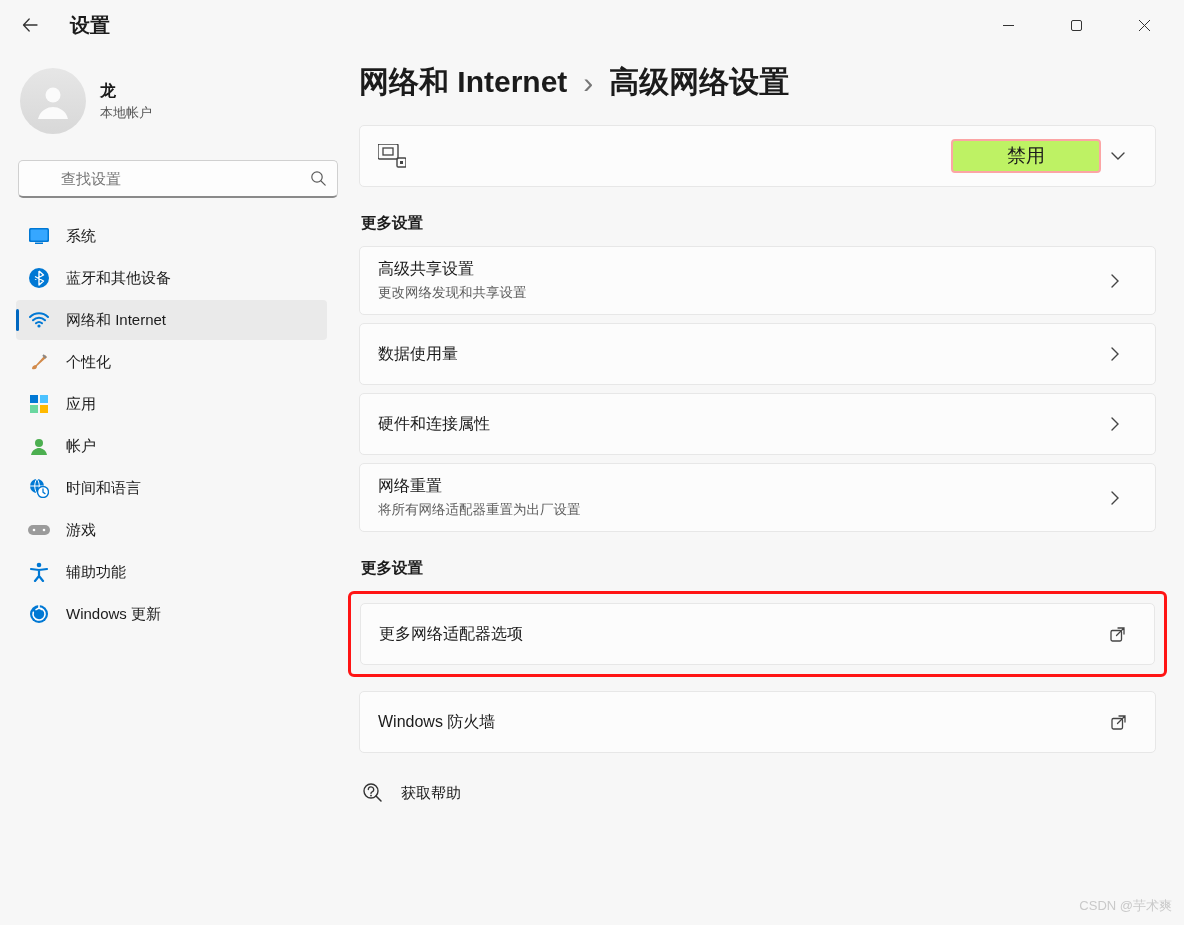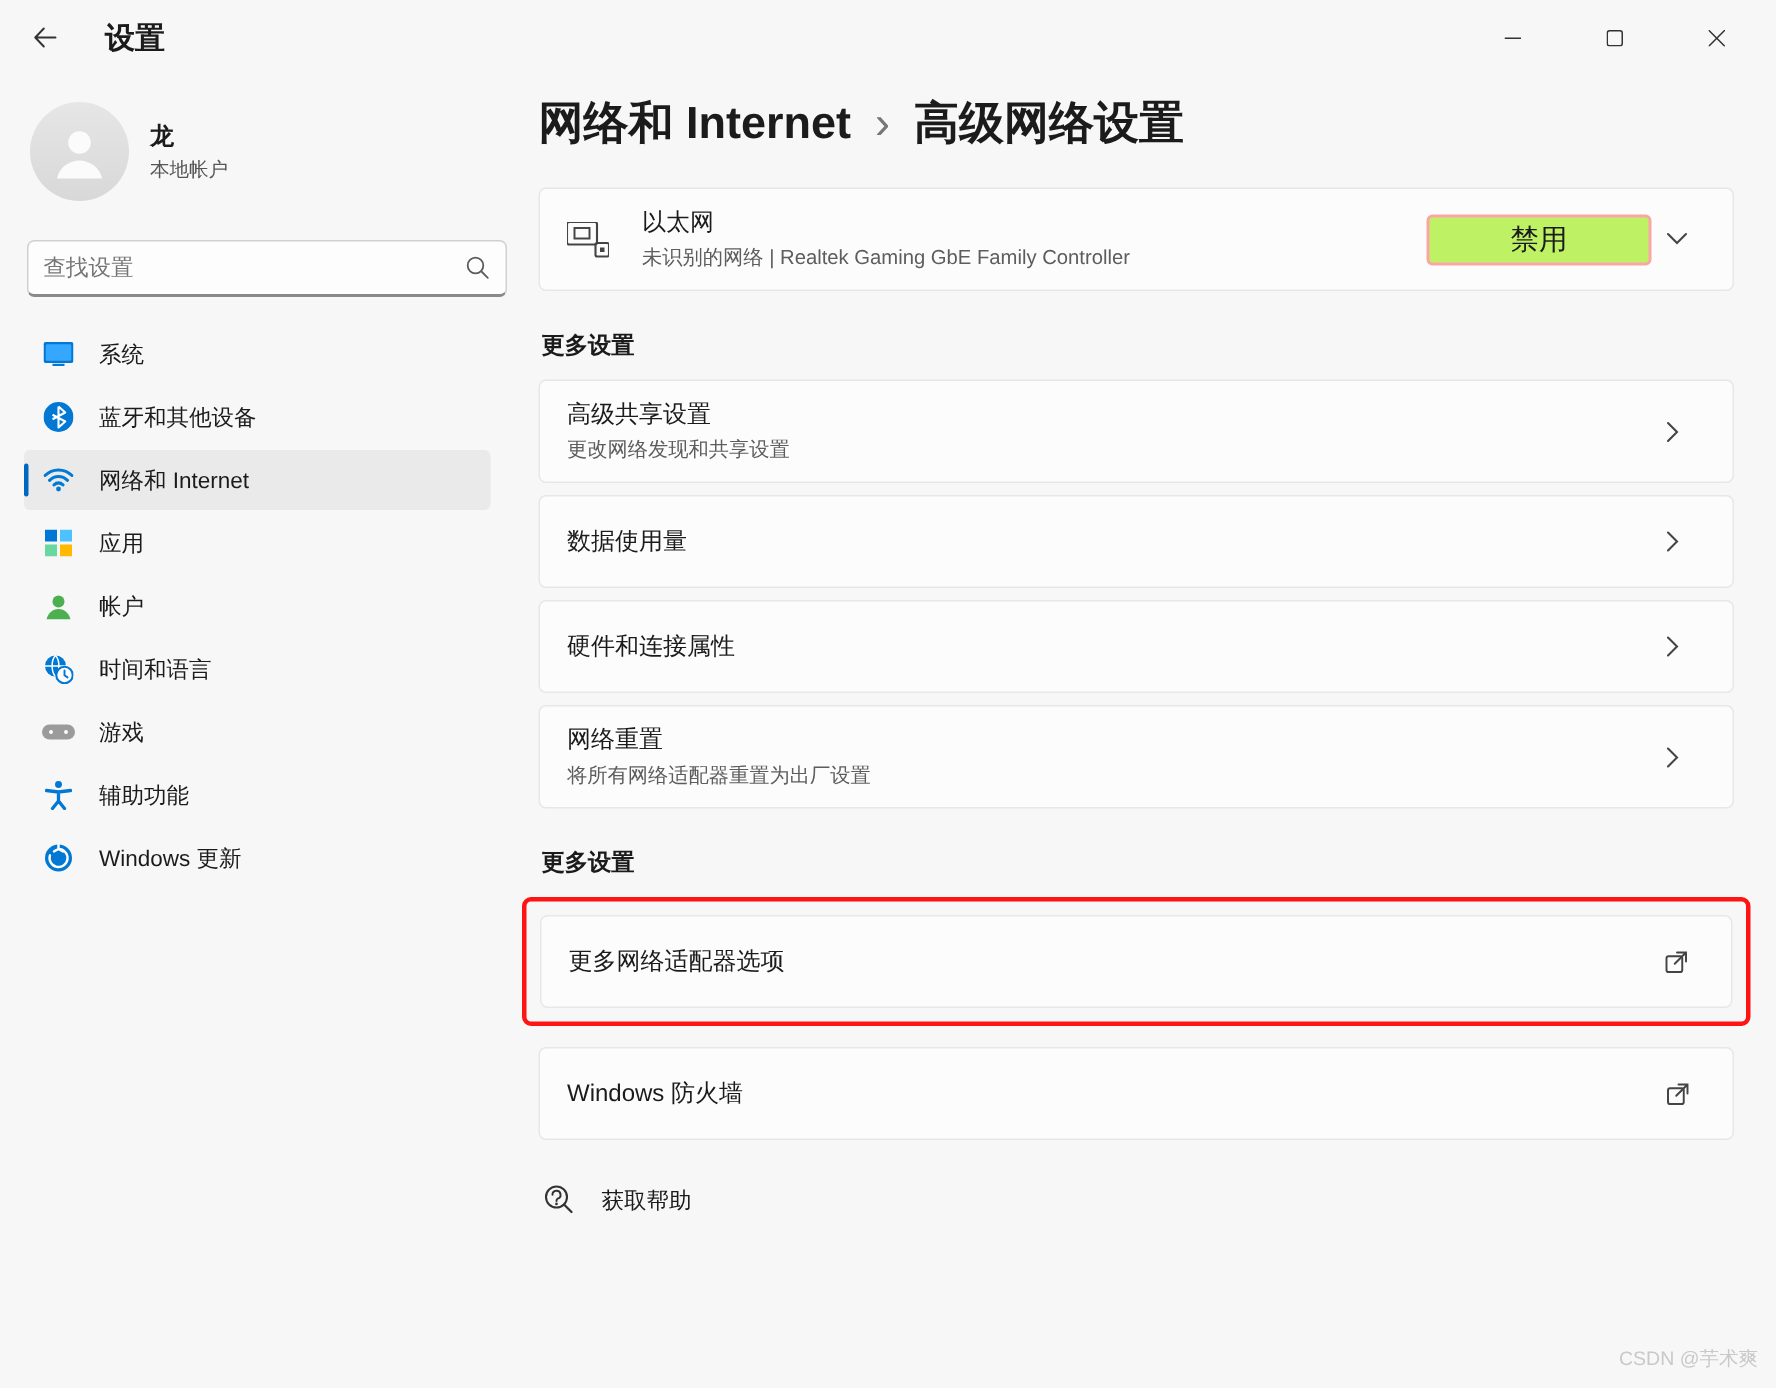--- a/index.html
+++ b/index.html
@@ -11,21 +11,21 @@
   .win-controls { margin-left:auto; display:flex; gap: 28px; padding-right: 8px; color:#2b2b2b; }
   .wc { width: 40px; height: 30px; display:flex; align-items:center; justify-content:center; }
   
   .page { display:flex; height: calc(925px - 50px); }
   .sidebar { width: 345px; padding: 14px 12px 0 10px; }
   .profile { display:flex; align-items:center; gap:14px; padding: 4px 10px 18px 10px; }
   .avatar { width: 66px; height:66px; border-radius:50%; background:linear-gradient(#e6e6e6,#d8d8d8); display:flex; align-items:center; justify-content:center; }
   .profile-name { font-size: 16px; font-weight:600; }
   .profile-sub { font-size: 13px; color:#555; margin-top:2px; }
   .searchbox { display:flex; align-items:center; width: 320px; height: 38px; margin: 8px 8px 16px 8px; background:#fdfdfd; border:1px solid #d0d0d0; border-bottom:2px solid #8a8a8a; border-radius:5px; padding: 0 10px; }
-  .searchbox input { flex:1; border:none; outline:none; background:transparent; font-size:15px; color:#666; }
+  .searchbox input { flex:1; border:none; outline:none; background:transparent; font-size:15px; color:#666;margin-left:32px; }
   .nav { display:flex; flex-direction:column; gap:2px; padding: 2px 6px; }
   .nav-item { display:flex; align-items:center; gap:16px; height:40px; padding:0 12px; border-radius:4px; font-size:15px; position:relative; }
   .nav-item .nicon { width:22px; height:22px; display:flex; align-items:center; justify-content:center; }
   .nav-item.active { background:#eaeaea; }
   .nav-item.active::before { content:""; position:absolute; left:0; top:9px; bottom:9px; width:3px; border-radius:3px; background:#0067c0; }
   
   .content { flex:1; padding: 8px 28px 0 14px; }
   .breadcrumb { display:flex; align-items:center; gap: 16px; font-size: 30px; font-weight:600; margin: 4px 0 22px 0; }
   .breadcrumb .sep { color:#777; font-weight:400; }
   .card { background:#fcfcfc; border:1px solid #e7e7e7; border-radius:5px; padding: 0; margin-bottom: 8px; }
@@ -119,20 +119,29 @@
         <span class="nicon">
             <svg width="20" height="16" viewBox="0 0 20 16">
               <path d="M1 5c5-5 13-5 18 0M4 8.2c3.5-3.4 8.5-3.4 12 0M7 11.3c2-1.8 4-1.8 6 0" stroke="#0078d4" stroke-width="2" fill="none" stroke-linecap="round"></path>
               <circle cx="10" cy="14" r="1.6" fill="#0078d4"></circle>
             </svg>
           </span>
         <span>网络和 Internet</span>
       </div>
       <div class="nav-item">
         <span class="nicon">
+            <svg width="20" height="20" viewBox="0 0 20 20">
+              <path d="M3 17c0-3 2-4 4-4l9-10 2 2-10 9c0 2-1 4-5 3z" fill="#d28a4a"></path>
+              <path d="M14 3l3 3" stroke="#888" stroke-width="2"></path>
+            </svg>
+          </span>
+        <span>个性化</span>
+      </div>
+      <div class="nav-item">
+        <span class="nicon">
             <svg width="18" height="18">
               <rect x="0" y="0" width="8" height="8" fill="#0078d4"></rect>
               <rect x="10" y="0" width="8" height="8" fill="#4cc2ff"></rect>
               <rect x="0" y="10" width="8" height="8" fill="#69d7a0"></rect>
               <rect x="10" y="10" width="8" height="8" fill="#ffb900"></rect>
             </svg>
           </span>
         <span>应用</span>
       </div>
       <div class="nav-item">
@@ -196,24 +205,20 @@
     <div class="card">
       <div class="row">
         <span class="adapter-icon">
           <svg width="28" height="24" viewBox="0 0 28 24">
               <rect x="0" y="0" width="20" height="15" rx="1.5" stroke="#444" fill="none" stroke-width="1.4"></rect>
               <rect x="5" y="4" width="10" height="7" stroke="#444" fill="none" stroke-width="1.3"></rect>
               <rect x="19" y="14" width="9" height="9" rx="1.2" stroke="#444" fill="none" stroke-width="1.4"></rect>
               <rect x="22" y="17" width="3" height="3" fill="#444"></rect>
             </svg>
         </span>
-        <div>
-          <div class="rlabel">以太网</div>
-          <div class="rsub">未识别的网络 | Realtek Gaming GbE Family Controller</div>
-        </div>
         <div class="spacer"></div>
         <div class="disable-btn">
             <span>禁用</span>
           </div>
         <span class="chev">
           <svg width="14" height="9" viewBox="0 0 14 9">
               <path d="M1 1l6 6 6-6" stroke="#444" stroke-width="1.4" fill="none" stroke-linecap="round"></path>
             </svg>
         </span>
       </div>

